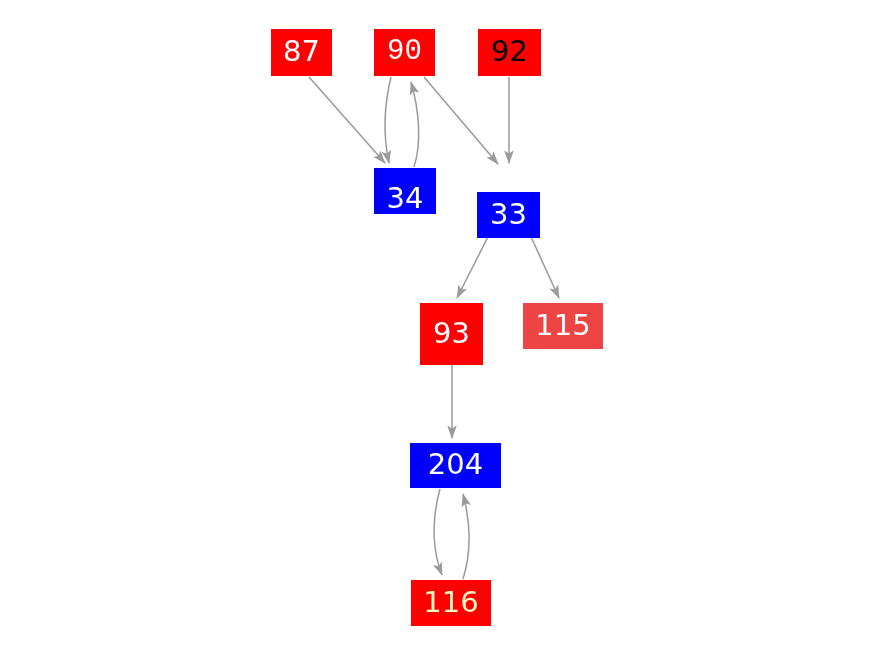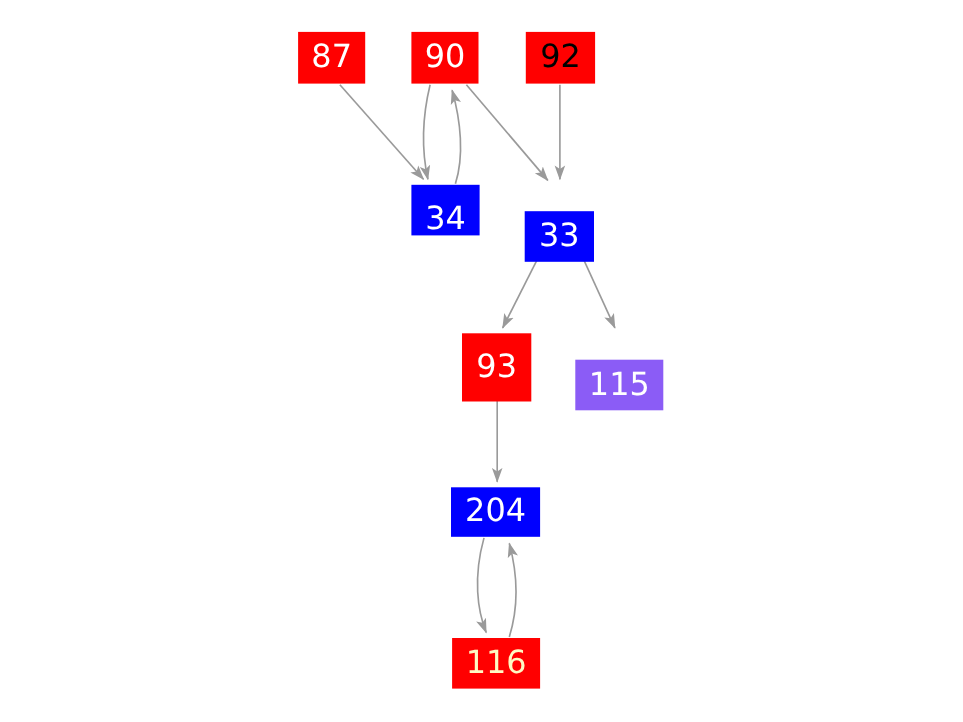--- a/index.html
+++ b/index.html
@@ -72,38 +72,38 @@
     <path d="M 452,350 L 452,438" fill="none" stroke="#9a9a9a" stroke-width="1.5" marker-end="url(#arrowhead)"></path>
 
     <path d="M 440,489 C 430,525 434,555 442,575" fill="none" stroke="#9a9a9a" stroke-width="1.5" marker-end="url(#arrowhead)"></path>
 
     <path d="M 463,579 C 472,550 470,520 463,494" fill="none" stroke="#9a9a9a" stroke-width="1.5" marker-end="url(#arrowhead)"></path>
   </svg>
 
   <div class="node" style="left: 271px; top: 29px; width: 61px; height: 47px; background: rgb(255, 0, 0); color: rgb(255, 255, 255);">
     <span class="node-label">87</span>
   </div>
-  <div class="node" style="left: 374px; top: 29px; width: 61px; height: 47px; background: rgb(255, 0, 0); color: rgb(255, 255, 255);">
+  <div class="node" style="left: 374px; top: 29px; width: 61px; height: 47px; background: rgb(255, 0, 0); color: rgb(255, 255, 255); font-family: Liberation Mono, monospace;">
     <span class="node-label">90</span>
   </div>
   <div class="node" style="left: 478px; top: 29px; width: 63px; height: 47px; background: rgb(255, 0, 0); color: #000000;">
     <span class="node-label">92</span>
   </div>
   <div class="node" style="left: 374px; top: 168px; width: 62px; height: 46px; background: rgb(0, 0, 255); color: rgb(255, 255, 255); align-items: flex-end;">
     <span class="node-label">34</span>
   </div>
   <div class="node" style="left: 477px; top: 168px; width: 63px; height: 46px; background: rgb(0, 0, 255); color: rgb(255, 255, 255); margin-top: 24px;">
     <span class="node-label">33</span>
   </div>
   <div class="node" style="left: 420px; top: 303px; width: 63px; height: 62px; background: rgb(255, 0, 0); color: rgb(255, 255, 255);">
     <span class="node-label">93</span>
   </div>
-  <div class="node" style="left: 523px; top: 303px; width: 80px; height: 46px; background: #8b5cf6; color: rgb(255, 255, 255); margin-top: 24px;">
+  <div class="node" style="left: 523px; top: 303px; width: 80px; height: 46px; background: #ef4444; color: rgb(255, 255, 255);">
     <span class="node-label">115</span>
   </div>
-  <div class="node" style="left: 410px; top: 443px; width: 81px; height: 45px; background: rgb(0, 0, 255); color: rgb(255, 255, 255); align-items: center;">
+  <div class="node" style="left: 410px; top: 443px; width: 91px; height: 45px; background: rgb(0, 0, 255); color: rgb(255, 255, 255); align-items: center;">
     <span class="node-label">204</span>
   </div>
   <div class="node" style="left: 411px; top: 580px; width: 80px; height: 46px; background: rgb(255, 0, 0); color: #fef9c3;">
     <span class="node-label">116</span>
   </div>
 
 </div>
 
 </body></html>

